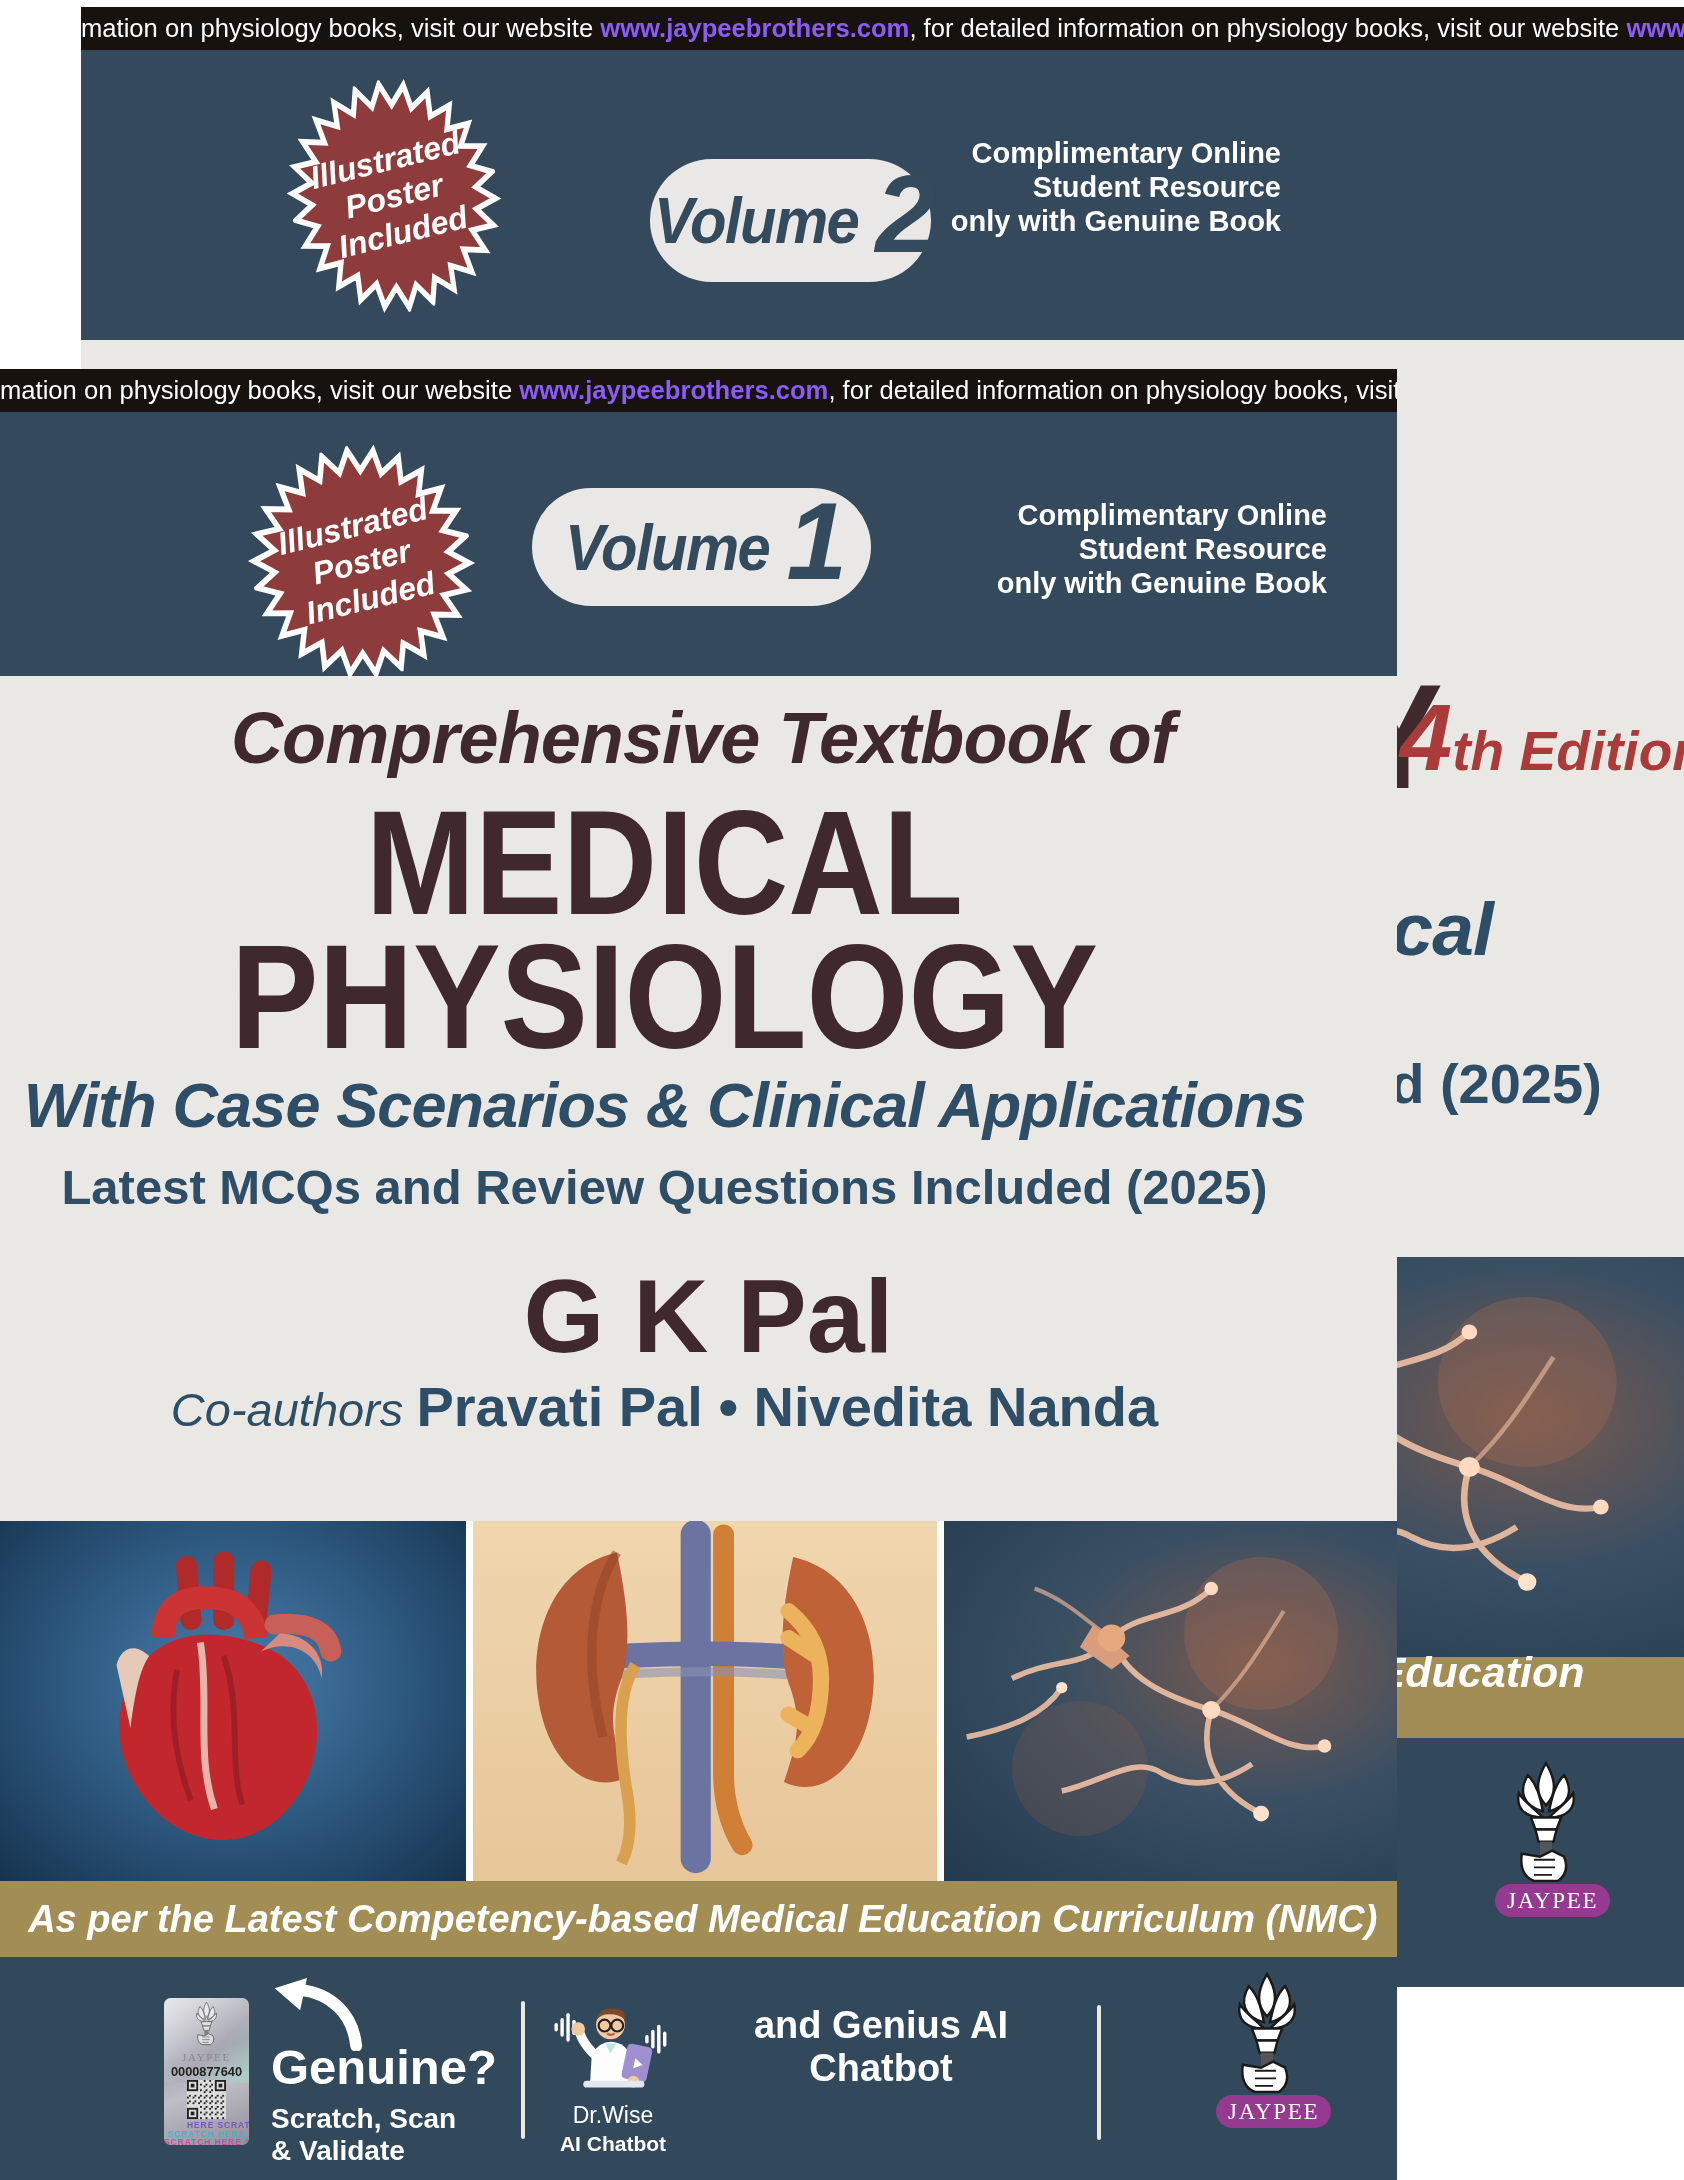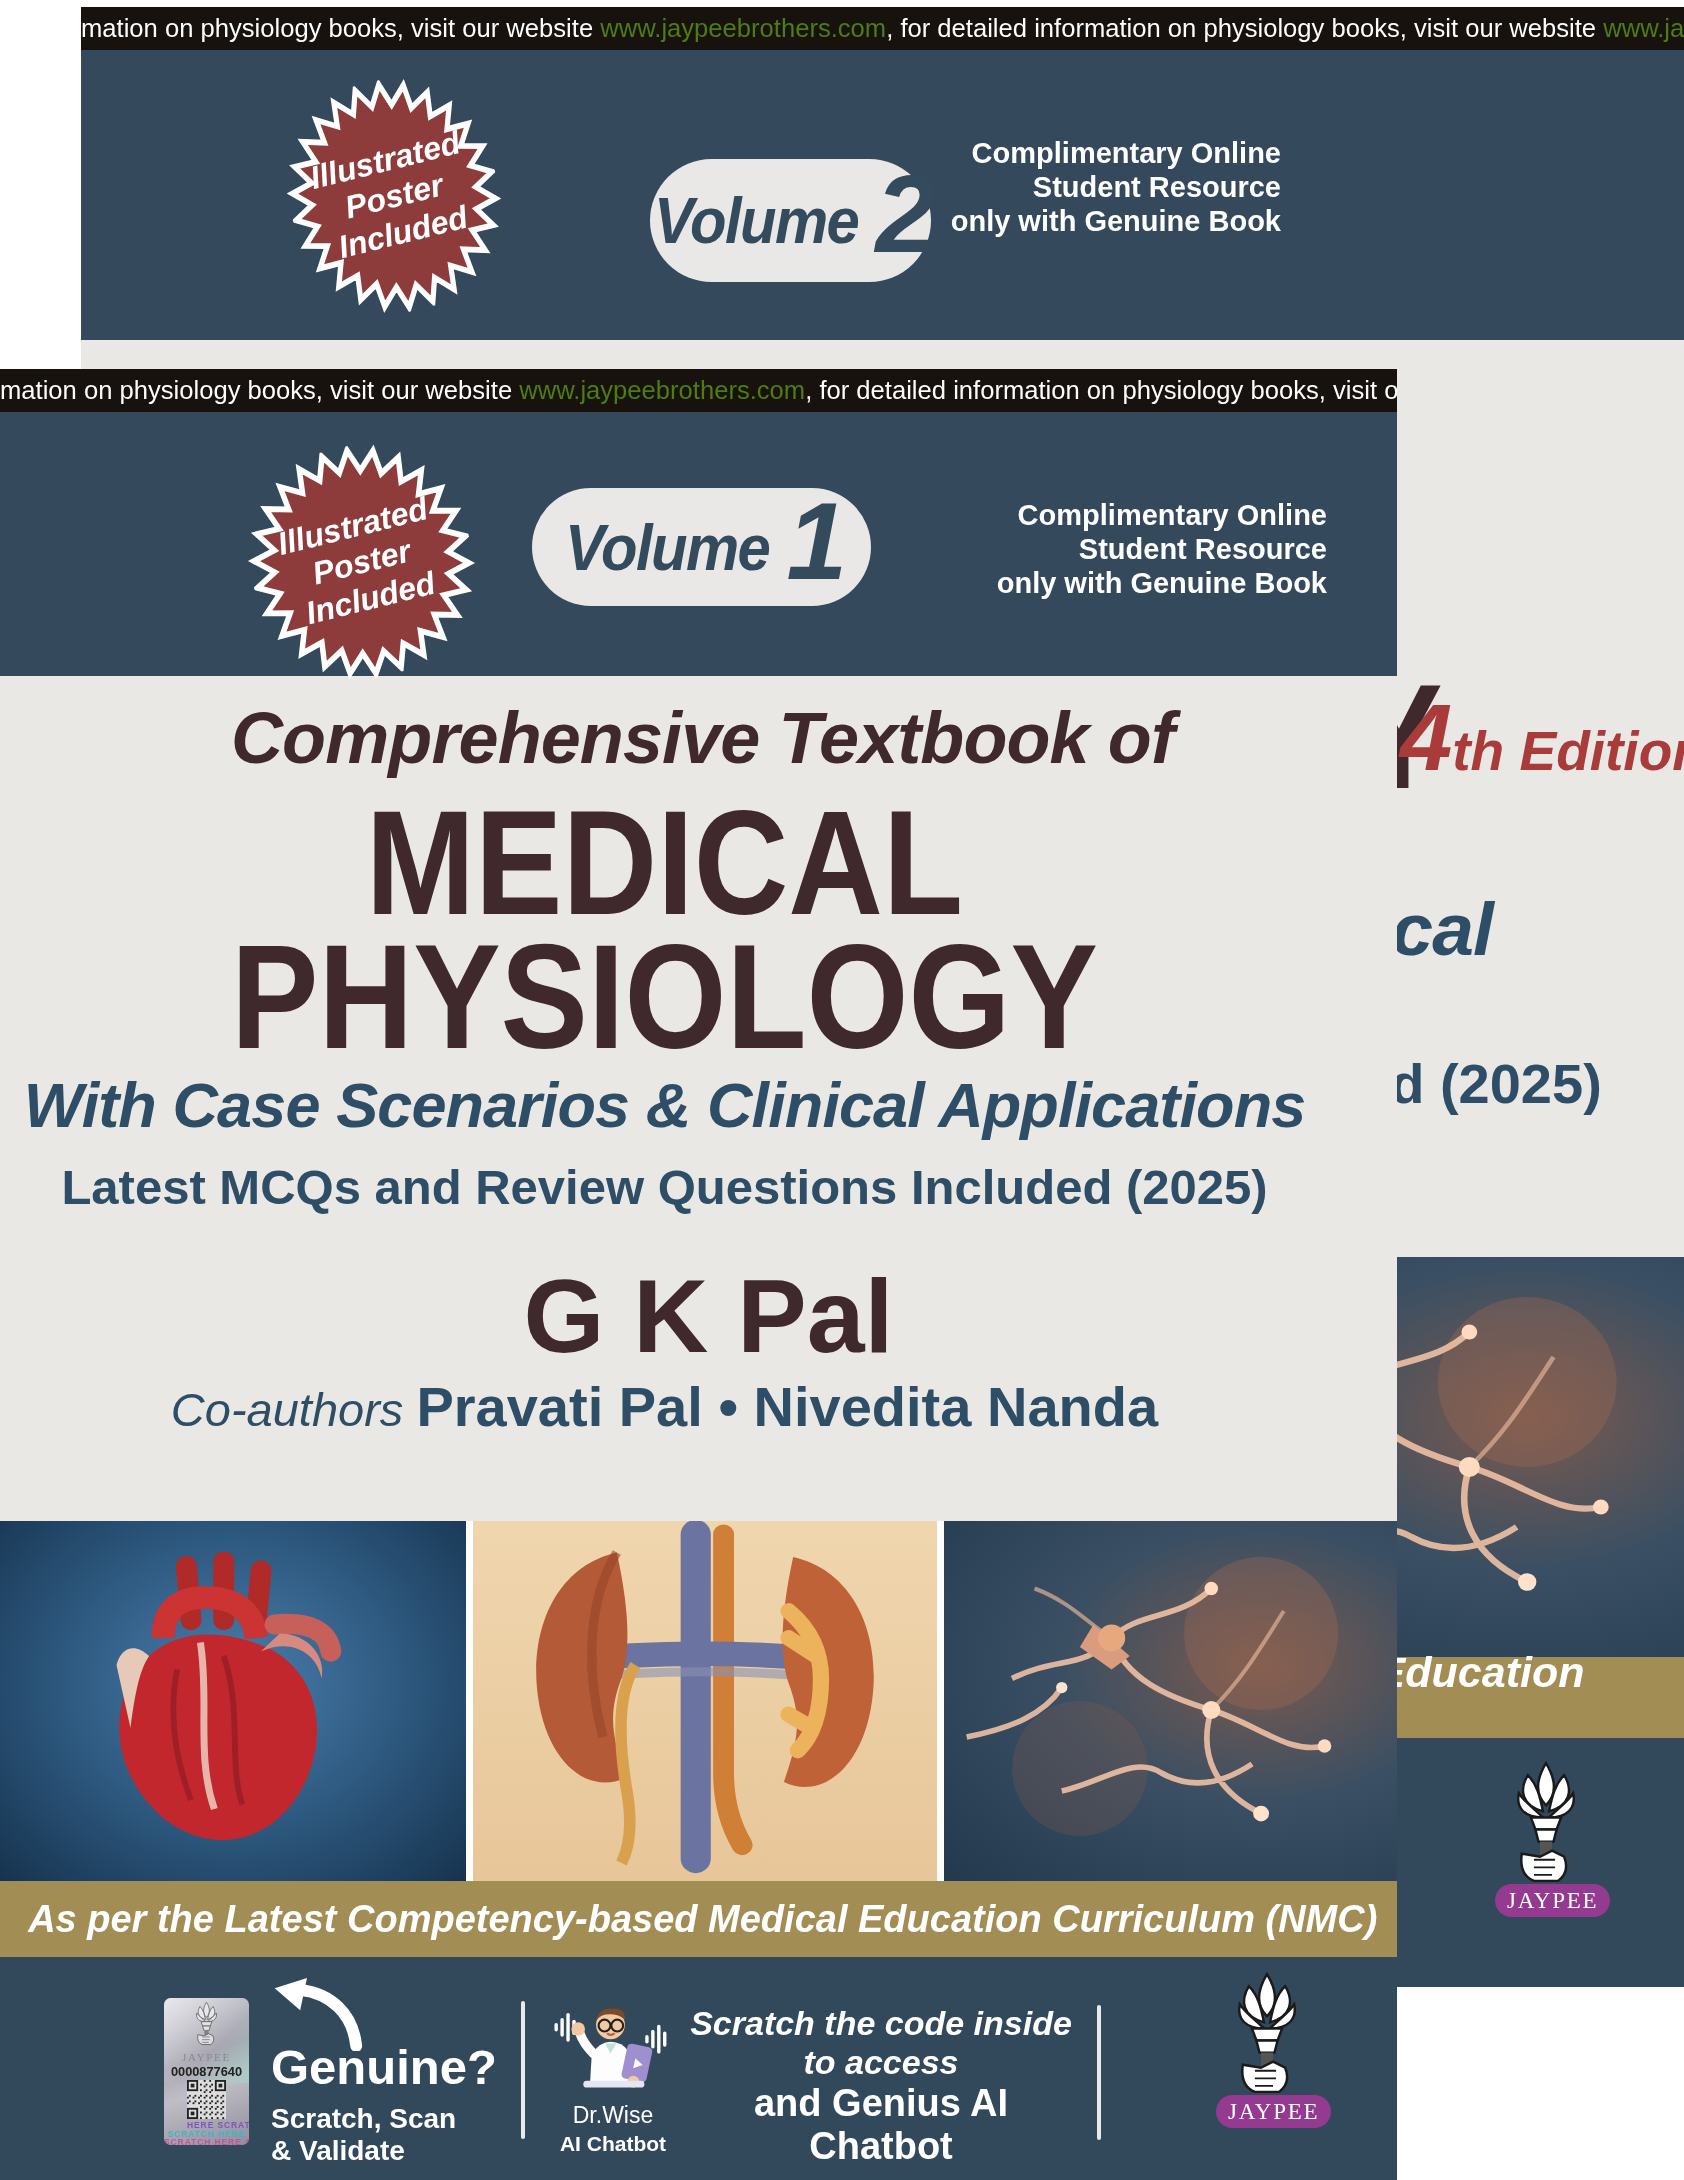--- a/index.html
+++ b/index.html
@@ -5,21 +5,21 @@
   html,body{margin:0;padding:0;background:#fff;}
   #page{position:relative;width:1685px;height:2181px;background:#fff;overflow:hidden;
         font-family:"Liberation Sans", sans-serif;}
   .book{position:absolute;overflow:hidden;}
   #book2{left:81px;top:6.8px;width:1604px;height:1980px;background:#e9e8e4;}
   #book1{left:0;top:369px;width:1397px;height:1812px;background:#e9e8e4;}
   .abs{position:absolute;}
   
   .banner{left:0;top:0;width:100%;height:43px;background:#17120e;color:#fff;
           white-space:nowrap;overflow:hidden;font-size:25.6px;line-height:43px;}
-  .banner .lnk{color:#4d7c0f;font-weight:normal;}
+  .banner .lnk{color:#8b5cf6;font-weight:bold;}
   
   .hdr{left:0;width:100%;background:#34495c;}
   #book1 .hdr{top:43px;height:264px;}
   #book2 .hdr{top:43px;height:290px;}
   
   .star-wrap{transform:rotate(-14deg);}
   .star-wrap svg{position:absolute;left:0;top:0;width:100%;height:100%;}
   .star-text{position:absolute;left:0;top:0;width:100%;height:100%;display:flex;
              flex-direction:column;justify-content:center;align-items:center;
              color:#fff;font-weight:bold;font-style:italic;font-size:32px;line-height:37px;}
@@ -366,21 +366,20 @@
             <polygon points="100,68 110,74 100,80" fill="#fff"></polygon>
           </g>
           <circle cx="99" cy="95" r="7" fill="#f3c9a2"></circle>
           <rect x="40" y="94" width="72" height="8" rx="4" fill="#e4e6f2"></rect>
         </svg>
         <div class="dw-name">Dr.Wise</div>
         <div class="dw-sub">AI Chatbot</div>
       </div>
 
       <div class="abs chat">
-        <div class="c1">Scratch the code inside to access</div>
         <div class="c2">and Genius AI Chatbot</div>
       </div>
 
       <div class="abs vdiv" style="left:1097px;top:48px;height:135px;"></div>
 
       <div class="abs jaypee">
         <svg viewBox="0 0 60 90">
             <use href="#torchart"></use>
           </svg>
         <div class="jpill">JAYPEE</div>

